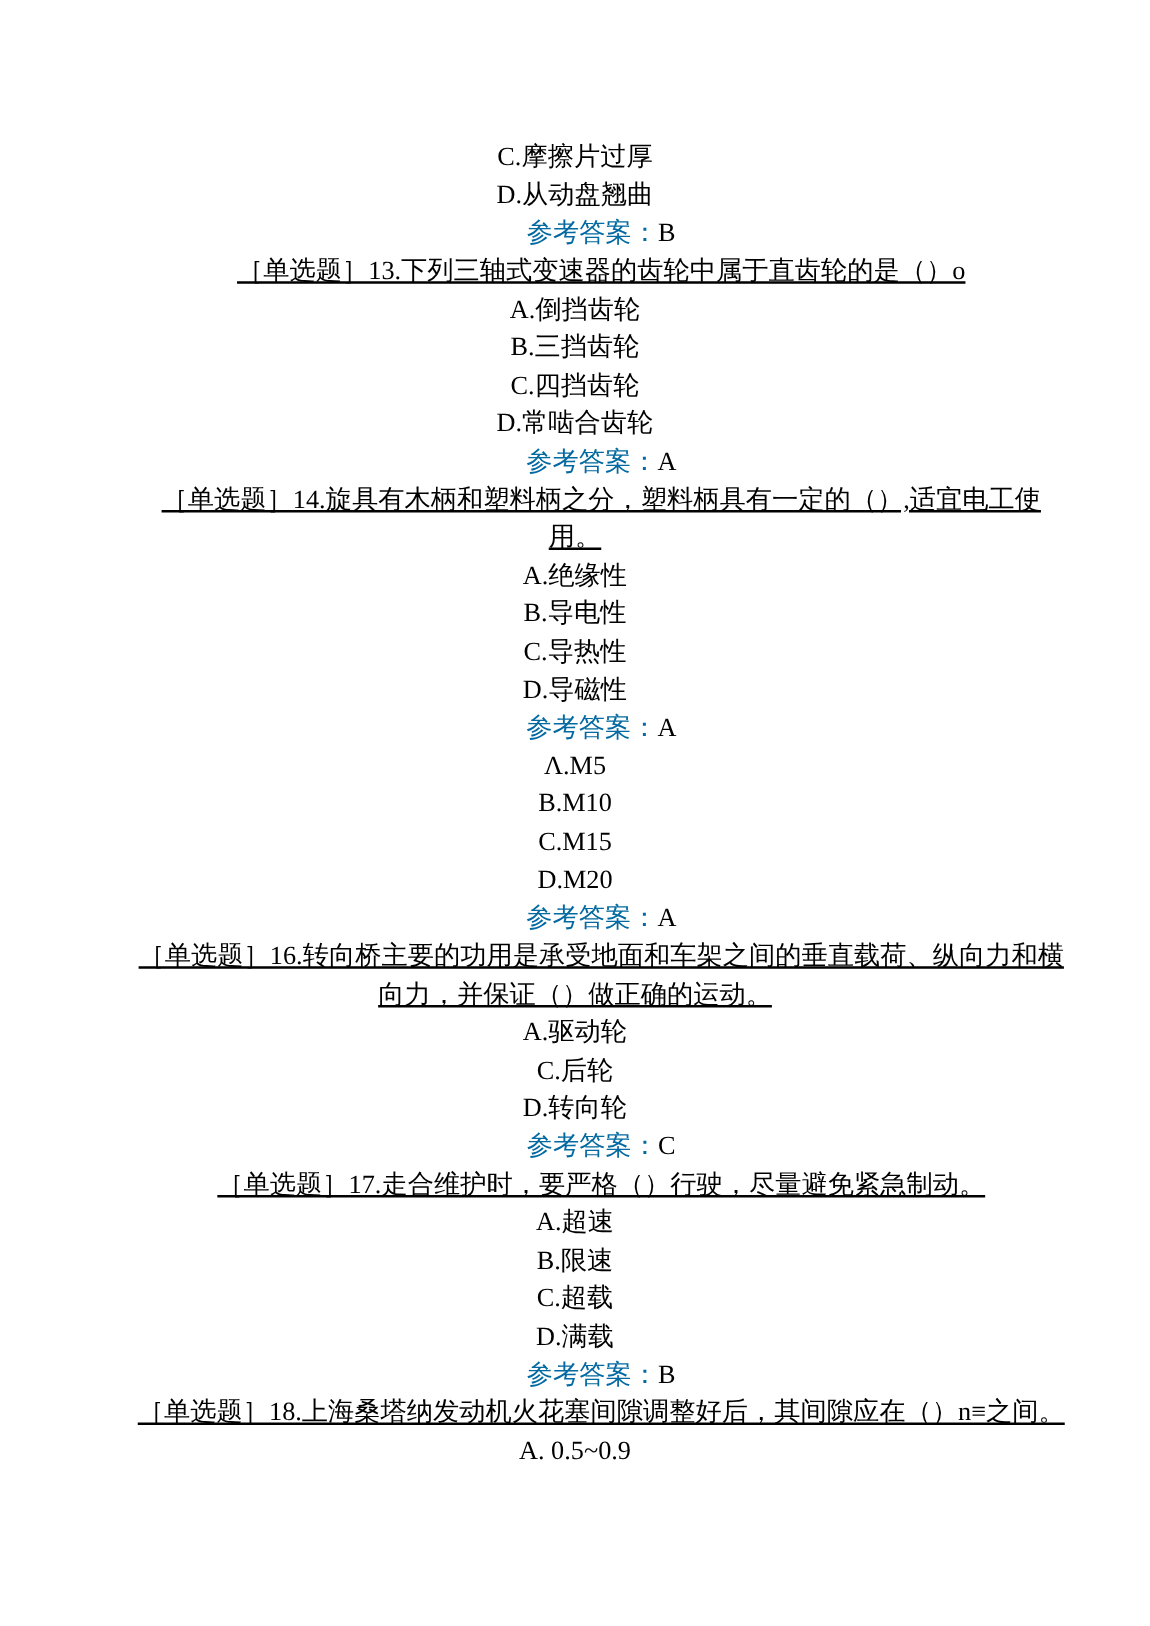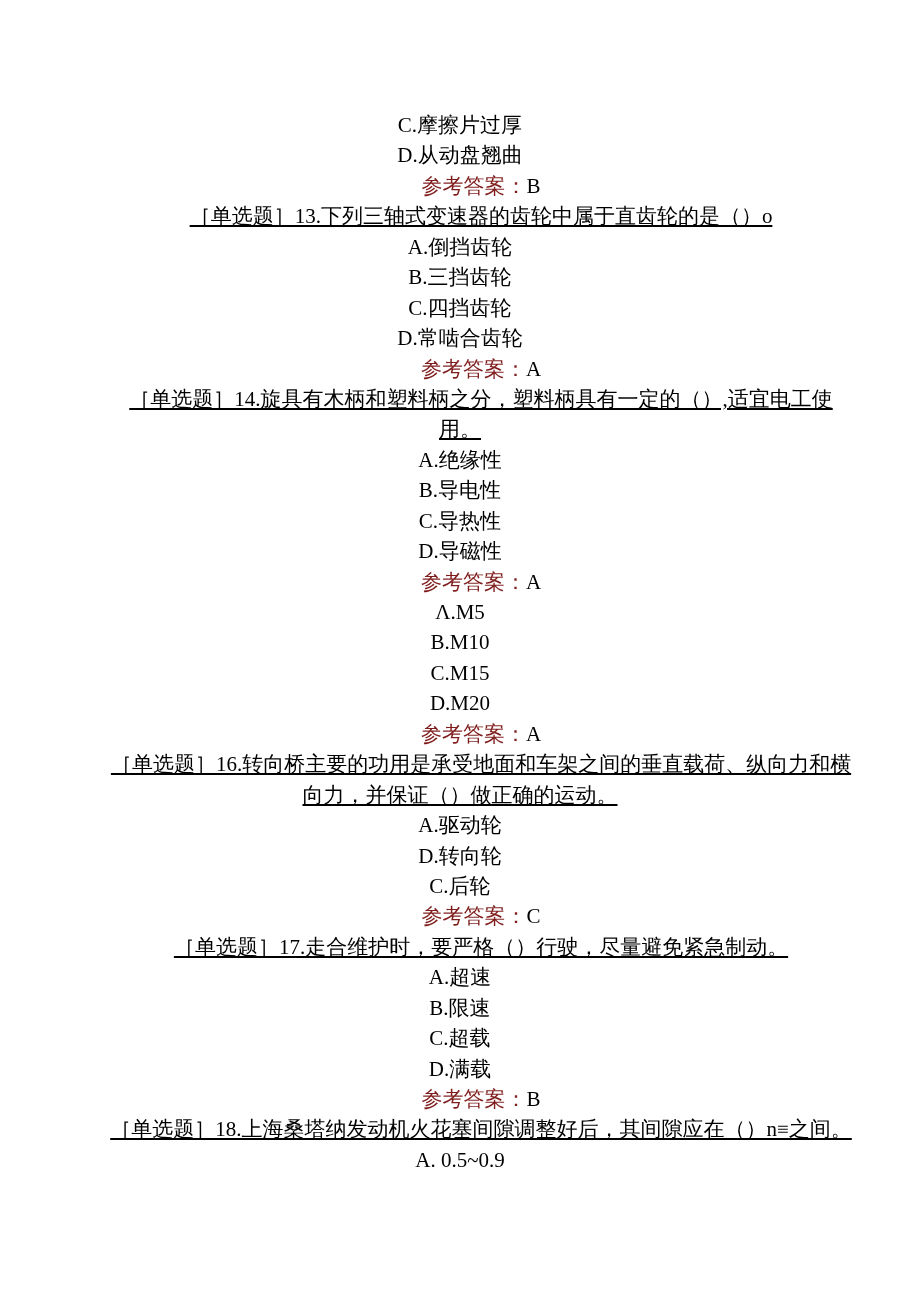--- a/index.html
+++ b/index.html
@@ -7,21 +7,21 @@
       width: 920px;
       min-height: 1301px;
       background: #ffffff;
       font-family: "SimSun", "宋体", serif;
       font-size: 21px;
       line-height: 1.45;
       color: #000000;
       padding: 110px 68px 40px 68px;
     }
     .indent { text-indent: 2em; text-decoration: underline; }
-    .answer-label { color: #7f1d1d; }
+    .answer-label { color: #0369a1; }
     .answer-value { color: #000000; }
     .option { margin: 0; }
     .question { margin: 0; }
     .answer-line { text-indent: 2em; }
   </style>
 </head>
 <body>
 
 <div id="content">
     <p class="option">C.摩擦片过厚</p>
@@ -39,22 +39,22 @@
     <p class="option">C.导热性</p>
     <p class="option">D.导磁性</p>
     <p class="answer-line"><span class="answer-label">参考答案：</span><span class="answer-value">A</span></p>
     <p class="option">Λ.M5</p>
     <p class="option">B.M10</p>
     <p class="option">C.M15</p>
     <p class="option">D.M20</p>
     <p class="answer-line"><span class="answer-label">参考答案：</span><span class="answer-value">A</span></p>
     <p class="question indent">［单选题］16.转向桥主要的功用是承受地面和车架之间的垂直载荷、纵向力和横向力，并保证（）做正确的运动。</p>
     <p class="option">A.驱动轮</p>
+    <p class="option">C.后轮</p>
     <p class="option">D.转向轮</p>
-    <p class="option">C.后轮</p>
     <p class="answer-line"><span class="answer-label">参考答案：</span><span class="answer-value">C</span></p>
     <p class="question indent">［单选题］17.走合维护时，要严格（）行驶，尽量避免紧急制动。</p>
     <p class="option">A.超速</p>
     <p class="option">B.限速</p>
     <p class="option">C.超载</p>
     <p class="option">D.满载</p>
     <p class="answer-line"><span class="answer-label">参考答案：</span><span class="answer-value">B</span></p>
     <p class="question indent">［单选题］18.上海桑塔纳发动机火花塞间隙调整好后，其间隙应在（）n≡之间。</p>
     <p class="option">A. 0.5~0.9</p>
   </div>

